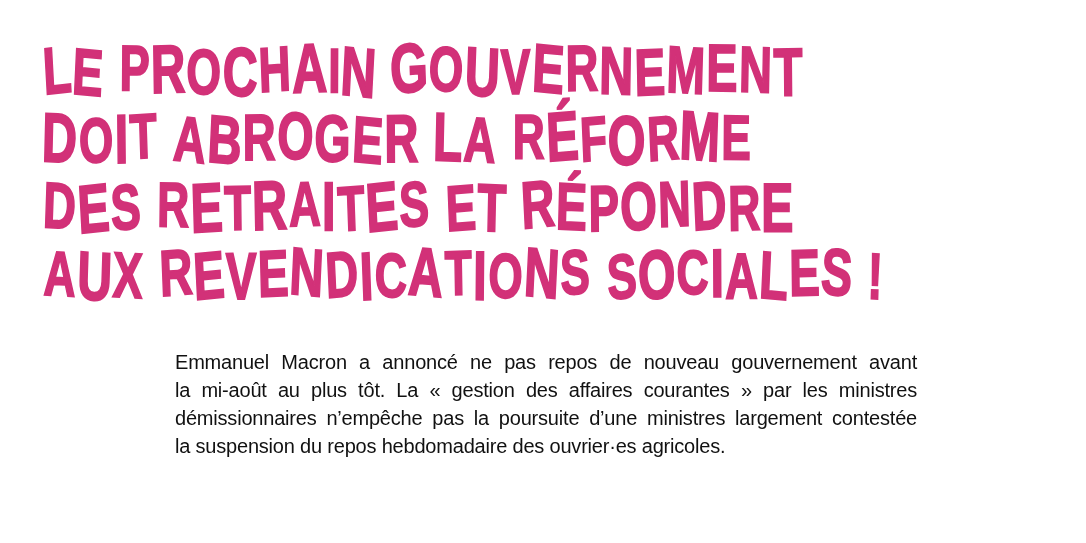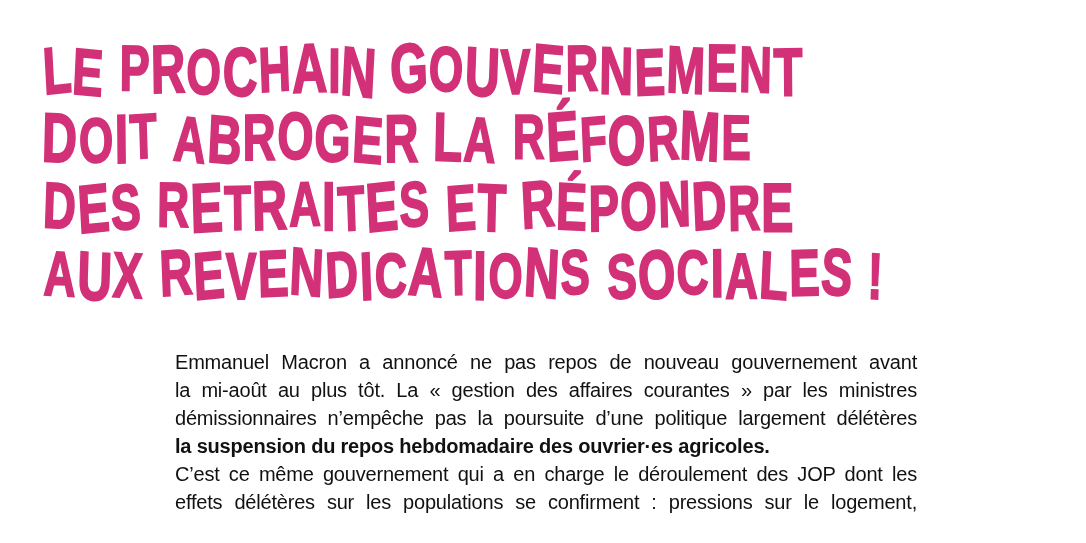--- a/index.html
+++ b/index.html
@@ -27,40 +27,36 @@
 
   
   .body-text {
     position:absolute; left:175px; top:348px; width:742px;
     color:#111111; font-size:20px; line-height:28px;
     letter-spacing:-0.2px;
     font-family:"Liberation Sans","DejaVu Sans",sans-serif;
   }
   .body-text p { margin:0; }
   .bline { display:block; text-align:justify; text-align-last:justify; }
-  .bline.para-end { text-align-last:left;font-weight:bold; }
+  .bline.para-end { text-align-last:left; }
 </style>
 </head>
 <body>
 
 <div class="page">
 
   <h1 class="headline">
     <div class="headline-line"><span class="hl-ch" style="transform: translateY(0px) rotate(-4.5deg) scale(1);">L</span><span class="hl-ch" style="transform: translateY(2.17px) rotate(3.8deg) scale(0.992);">E</span><span class="hl-ch" style="transform: translateY(0.67px) rotate(-3.99deg) scale(1.016);"> </span><span class="hl-ch" style="transform: translateY(-1.97px) rotate(0.52deg) scale(0.977);">P</span><span class="hl-ch" style="transform: translateY(-1.27px) rotate(-1.14deg) scale(1.03);">R</span><span class="hl-ch" style="transform: translateY(1.58px) rotate(-0.42deg) scale(0.964);">O</span><span class="hl-ch" style="transform: translateY(1.76px) rotate(1.13deg) scale(1.041);">C</span><span class="hl-ch" style="transform: translateY(-1.04px) rotate(-3.01deg) scale(0.955);">H</span><span class="hl-ch" style="transform: translateY(-2.07px) rotate(-1.54deg) scale(1.048);">A</span><span class="hl-ch" style="transform: translateY(0.4px) rotate(0.36deg) scale(0.951);">I</span><span class="hl-ch" style="transform: translateY(2.2px) rotate(4.24deg) scale(1.05);">N</span><span class="hl-ch" style="transform: translateY(0.27px) rotate(2.89deg) scale(0.951);"> </span><span class="hl-ch" style="transform: translateY(-2.12px) rotate(-2.89deg) scale(1.047);">G</span><span class="hl-ch" style="transform: translateY(-0.92px) rotate(4.46deg) scale(0.956);">O</span><span class="hl-ch" style="transform: translateY(1.83px) rotate(2.84deg) scale(1.04);">U</span><span class="hl-ch" style="transform: translateY(1.48px) rotate(-0.52deg) scale(0.965);">V</span><span class="hl-ch" style="transform: translateY(-1.38px) rotate(3.84deg) scale(1.029);">E</span><span class="hl-ch" style="transform: translateY(-1.9px) rotate(-0.59deg) scale(0.978);">R</span><span class="hl-ch" style="transform: translateY(0.8px) rotate(1.3deg) scale(1.014);">N</span><span class="hl-ch" style="transform: translateY(2.15px) rotate(-1.6deg) scale(0.993);">E</span><span class="hl-ch" style="transform: translateY(-0.14px) rotate(2.34deg) scale(0.999);">M</span><span class="hl-ch" style="transform: translateY(-2.19px) rotate(0.5deg) scale(1.009);">E</span><span class="hl-ch" style="transform: translateY(-0.54px) rotate(1.45deg) scale(0.983);">N</span><span class="hl-ch" style="transform: translateY(2.03px) rotate(-0.73deg) scale(1.024);">T</span></div>
     <div class="headline-line"><span class="hl-ch" style="transform: translateY(-0.13px) rotate(2.01deg) scale(1.049);">D</span><span class="hl-ch" style="transform: translateY(2.15px) rotate(-1.93deg) scale(0.953);">O</span><span class="hl-ch" style="transform: translateY(0.79px) rotate(-0.74deg) scale(1.044);">I</span><span class="hl-ch" style="transform: translateY(-1.91px) rotate(-2.69deg) scale(0.961);">T</span><span class="hl-ch" style="transform: translateY(-1.38px) rotate(0.68deg) scale(1.034);"> </span><span class="hl-ch" style="transform: translateY(1.48px) rotate(4.33deg) scale(0.973);">A</span><span class="hl-ch" style="transform: translateY(1.83px) rotate(3.79deg) scale(1.02);">B</span><span class="hl-ch" style="transform: translateY(-0.92px) rotate(-0.27deg) scale(0.987);">R</span><span class="hl-ch" style="transform: translateY(-2.12px) rotate(2.41deg) scale(1.005);">O</span><span class="hl-ch" style="transform: translateY(0.27px) rotate(0.87deg) scale(1.003);">G</span><span class="hl-ch" style="transform: translateY(2.2px) rotate(3.91deg) scale(0.99);">E</span><span class="hl-ch" style="transform: translateY(0.4px) rotate(-0.42deg) scale(1.018);">R</span><span class="hl-ch" style="transform: translateY(-2.08px) rotate(-2.56deg) scale(0.975);"> </span><span class="hl-ch" style="transform: translateY(-1.04px) rotate(1.75deg) scale(1.032);">L</span><span class="hl-ch" style="transform: translateY(1.76px) rotate(2.66deg) scale(0.963);">A</span><span class="hl-ch" style="transform: translateY(1.58px) rotate(-1.95deg) scale(1.042);"> </span><span class="hl-ch" style="transform: translateY(-1.27px) rotate(0.13deg) scale(0.954);">R</span><span class="hl-ch" style="transform: translateY(-1.97px) rotate(-3.22deg) scale(1.048);">É</span><span class="hl-ch" style="transform: translateY(0.67px) rotate(-3.47deg) scale(0.95);">F</span><span class="hl-ch" style="transform: translateY(2.17px) rotate(-1.78deg) scale(1.05);">O</span><span class="hl-ch" style="transform: translateY(0px) rotate(-3.46deg) scale(0.951);">R</span><span class="hl-ch" style="transform: translateY(-2.17px) rotate(2.81deg) scale(1.046);">M</span><span class="hl-ch" style="transform: translateY(-0.66px) rotate(0.49deg) scale(0.957);">E</span></div>
     <div class="headline-line"><span class="hl-ch" style="transform: translateY(-0.27px) rotate(2.8deg) scale(0.981);">D</span><span class="hl-ch" style="transform: translateY(2.12px) rotate(-4.35deg) scale(1.026);">E</span><span class="hl-ch" style="transform: translateY(0.92px) rotate(-3.71deg) scale(0.967);">S</span><span class="hl-ch" style="transform: translateY(-1.84px) rotate(-3.8deg) scale(1.038);"> </span><span class="hl-ch" style="transform: translateY(-1.48px) rotate(0.88deg) scale(0.957);">R</span><span class="hl-ch" style="transform: translateY(1.38px) rotate(-2.33deg) scale(1.046);">E</span><span class="hl-ch" style="transform: translateY(1.9px) rotate(-1.01deg) scale(0.951);">T</span><span class="hl-ch" style="transform: translateY(-0.8px) rotate(-1.55deg) scale(1.05);">R</span><span class="hl-ch" style="transform: translateY(-2.15px) rotate(-1.19deg) scale(0.95);">A</span><span class="hl-ch" style="transform: translateY(0.14px) rotate(0.07deg) scale(1.048);">I</span><span class="hl-ch" style="transform: translateY(2.19px) rotate(-2.94deg) scale(0.954);">T</span><span class="hl-ch" style="transform: translateY(0.53px) rotate(-4.24deg) scale(1.042);">E</span><span class="hl-ch" style="transform: translateY(-2.03px) rotate(-2.79deg) scale(0.963);">S</span><span class="hl-ch" style="transform: translateY(-1.16px) rotate(0.85deg) scale(1.032);"> </span><span class="hl-ch" style="transform: translateY(1.67px) rotate(-3.11deg) scale(0.975);">E</span><span class="hl-ch" style="transform: translateY(1.67px) rotate(1.73deg) scale(1.018);">T</span><span class="hl-ch" style="transform: translateY(-1.16px) rotate(-2.84deg) scale(0.99);"> </span><span class="hl-ch" style="transform: translateY(-2.02px) rotate(-4.1deg) scale(1.003);">R</span><span class="hl-ch" style="transform: translateY(0.54px) rotate(2.1deg) scale(1.005);">É</span><span class="hl-ch" style="transform: translateY(2.19px) rotate(-0.62deg) scale(0.987);">P</span><span class="hl-ch" style="transform: translateY(0.13px) rotate(-3.69deg) scale(1.021);">O</span><span class="hl-ch" style="transform: translateY(-2.15px) rotate(-2deg) scale(0.973);">N</span><span class="hl-ch" style="transform: translateY(-0.79px) rotate(-3.65deg) scale(1.034);">D</span><span class="hl-ch" style="transform: translateY(1.91px) rotate(-1.11deg) scale(0.961);">R</span><span class="hl-ch" style="transform: translateY(1.38px) rotate(-0.14deg) scale(1.044);">E</span></div>
     <div class="headline-line"><span class="hl-ch" style="transform: translateY(-0.4px) rotate(2.14deg) scale(0.959);">A</span><span class="hl-ch" style="transform: translateY(2.08px) rotate(2.53deg) scale(1.036);">U</span><span class="hl-ch" style="transform: translateY(1.04px) rotate(2.26deg) scale(0.969);">X</span><span class="hl-ch" style="transform: translateY(-1.76px) rotate(3.85deg) scale(1.024);"> </span><span class="hl-ch" style="transform: translateY(-1.58px) rotate(-3.18deg) scale(0.983);">R</span><span class="hl-ch" style="transform: translateY(1.27px) rotate(-4deg) scale(1.009);">E</span><span class="hl-ch" style="transform: translateY(1.97px) rotate(-0.09deg) scale(0.999);">V</span><span class="hl-ch" style="transform: translateY(-0.67px) rotate(-2.12deg) scale(0.993);">E</span><span class="hl-ch" style="transform: translateY(-2.17px) rotate(3.9deg) scale(1.014);">N</span><span class="hl-ch" style="transform: translateY(0px) rotate(-3.79deg) scale(0.978);">D</span><span class="hl-ch" style="transform: translateY(2.17px) rotate(-3.01deg) scale(1.029);">I</span><span class="hl-ch" style="transform: translateY(0.66px) rotate(-0.02deg) scale(0.965);">C</span><span class="hl-ch" style="transform: translateY(-1.97px) rotate(3.54deg) scale(1.04);">A</span><span class="hl-ch" style="transform: translateY(-1.27px) rotate(-1.41deg) scale(0.956);">T</span><span class="hl-ch" style="transform: translateY(1.58px) rotate(0.65deg) scale(1.047);">I</span><span class="hl-ch" style="transform: translateY(1.75px) rotate(1.95deg) scale(0.951);">O</span><span class="hl-ch" style="transform: translateY(-1.04px) rotate(4.01deg) scale(1.05);">N</span><span class="hl-ch" style="transform: translateY(-2.07px) rotate(-2.63deg) scale(0.951);">S</span><span class="hl-ch" style="transform: translateY(0.41px) rotate(1.27deg) scale(1.048);"> </span><span class="hl-ch" style="transform: translateY(2.2px) rotate(-4.08deg) scale(0.955);">S</span><span class="hl-ch" style="transform: translateY(0.27px) rotate(-4.22deg) scale(1.041);">O</span><span class="hl-ch" style="transform: translateY(-2.12px) rotate(-0.01deg) scale(0.964);">C</span><span class="hl-ch" style="transform: translateY(-0.92px) rotate(-0.39deg) scale(1.03);">I</span><span class="hl-ch" style="transform: translateY(1.84px) rotate(-0.29deg) scale(0.977);">A</span><span class="hl-ch" style="transform: translateY(1.48px) rotate(3.75deg) scale(1.016);">L</span><span class="hl-ch" style="transform: translateY(-1.38px) rotate(-0.89deg) scale(0.992);">E</span><span class="hl-ch" style="transform: translateY(-1.9px) rotate(4.46deg) scale(1);">S</span><span class="hl-ch" style="transform: translateY(0.8px) rotate(-2.09deg) scale(1.008);"> </span><span class="hl-ch" style="transform: translateY(2.15px) rotate(2.36deg) scale(0.984);">!</span></div>
   </h1>
 
   <div class="body-text">
     <p>
       <span class="bline">Emmanuel Macron a annoncé ne pas repos de nouveau gouvernement avant</span>
       <span class="bline">la mi-août au plus tôt. La «&nbsp;gestion des affaires courantes&nbsp;» par les ministres</span>
-      <span class="bline">démissionnaires n’empêche pas la poursuite d’une politique largement délétères</span>
+      <span class="bline">démissionnaires n’empêche pas la poursuite d’une ministres largement contestée</span>
       <span class="bline para-end">la suspension du repos hebdomadaire des ouvrier·es agricoles.</span>
-    </p>
-    <p>
-      <span class="bline">C’est ce même gouvernement qui a en charge le déroulement des JOP dont les</span>
-      <span class="bline">effets délétères sur les populations se confirment&nbsp;: pressions sur le logement,</span>
     </p>
   </div>
 
 </div>
 
 </body></html>

